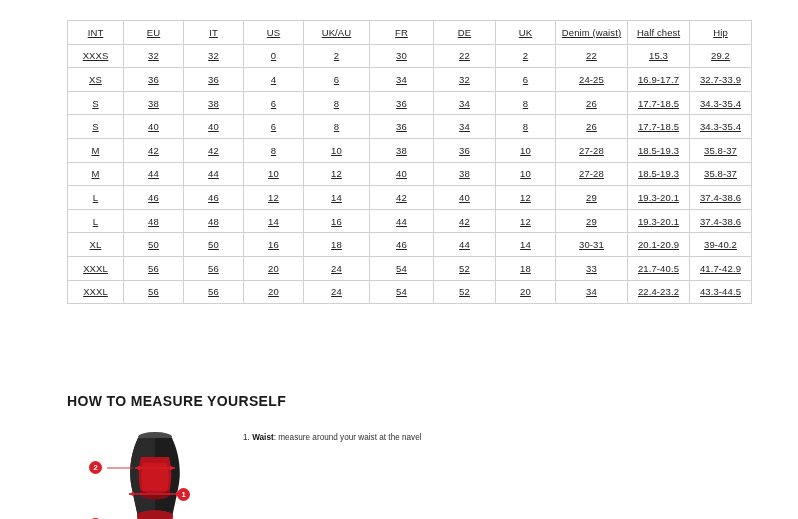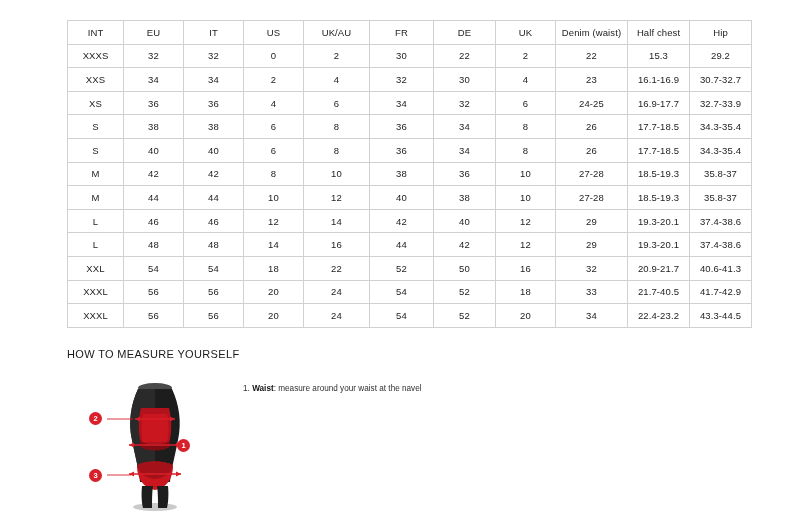--- a/index.html
+++ b/index.html
@@ -19,20 +19,21 @@
     position: relative;
     width: 798px;
     height: 519px;
   }
   
   .size-table-wrap {
     position: absolute;
     left: 67px;
     top: 20px;
     width: 664px;
+    text-decoration: underline;
   }
   table.size-table {
     border-collapse: collapse;
     width: 664px;
     table-layout: fixed;
   }
   table.size-table th,
   table.size-table td {
     border: 1px solid #d0d0d0;
     height: 22.6px;
@@ -63,25 +64,26 @@
   col.c10 { width: 62px; }
 
   
   .measure-section {
     position: absolute;
     left: 67px;
     top: 348px;
     width: 700px;
   }
   .measure-title {
-    font-size: 11px;
-    font-weight: normal;
+    font-size: 14px;
+    font-weight: bold;
     letter-spacing: 0.35px;
     color: #1a1a1a;
     margin-bottom: 12px;
+    margin-top: 45px;
   }
   .measure-body {
     position: relative;
     display: flex;
     align-items: flex-start;
   }
   .figure-box {
     position: relative;
     width: 120px;
     height: 140px;
@@ -166,33 +168,20 @@
             <td>0</td>
             <td>2</td>
             <td>30</td>
             <td>22</td>
             <td>2</td>
             <td>22</td>
             <td>15.3</td>
             <td>29.2</td>
           </tr>
           <tr>
-            <td>XXS</td>
-            <td>34</td>
-            <td>34</td>
-            <td>2</td>
-            <td>4</td>
-            <td>32</td>
-            <td>30</td>
-            <td>4</td>
-            <td>23</td>
-            <td>16.1-16.9</td>
-            <td>30.7-32.7</td>
-          </tr>
-          <tr>
             <td>XS</td>
             <td>36</td>
             <td>36</td>
             <td>4</td>
             <td>6</td>
             <td>34</td>
             <td>32</td>
             <td>6</td>
             <td>24-25</td>
             <td>16.9-17.7</td>
@@ -270,31 +259,31 @@
             <td>14</td>
             <td>16</td>
             <td>44</td>
             <td>42</td>
             <td>12</td>
             <td>29</td>
             <td>19.3-20.1</td>
             <td>37.4-38.6</td>
           </tr>
           <tr>
-            <td>XXL</td>
-            <td>54</td>
-            <td>54</td>
-            <td>18</td>
-            <td>22</td>
-            <td>52</td>
+            <td>XL</td>
+            <td>50</td>
             <td>50</td>
             <td>16</td>
-            <td>32</td>
-            <td>20.9-21.7</td>
-            <td>40.6-41.3</td>
+            <td>18</td>
+            <td>46</td>
+            <td>44</td>
+            <td>14</td>
+            <td>30-31</td>
+            <td>20.1-20.9</td>
+            <td>39-40.2</td>
           </tr>
           <tr>
             <td>XXXL</td>
             <td>56</td>
             <td>56</td>
             <td>20</td>
             <td>24</td>
             <td>54</td>
             <td>52</td>
             <td>18</td>

